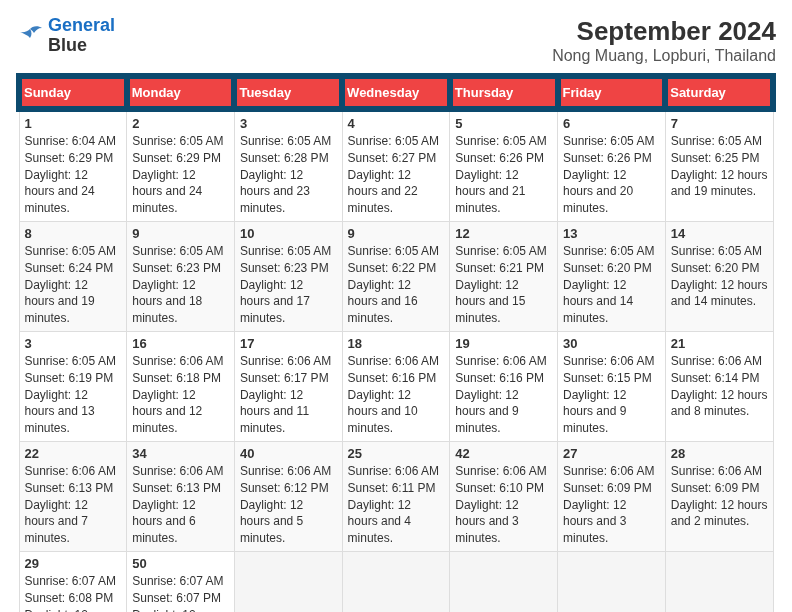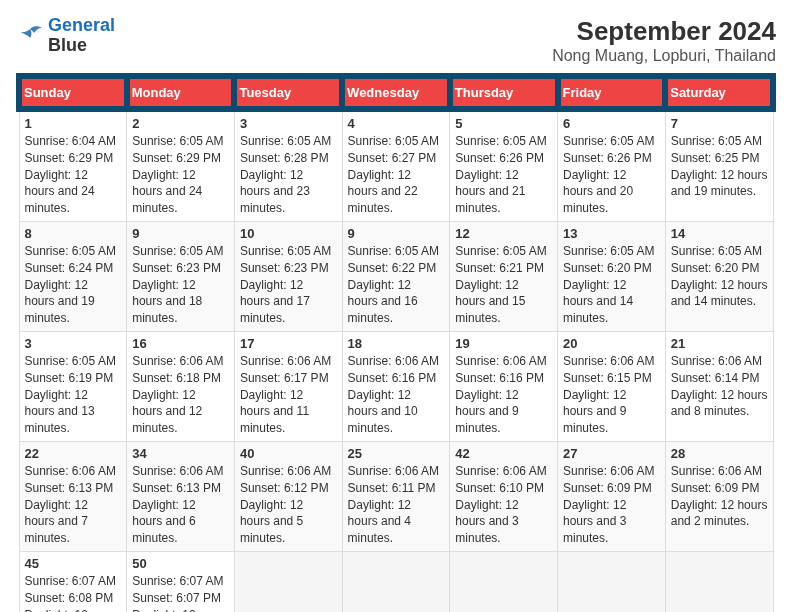--- a/index.html
+++ b/index.html
@@ -196,21 +196,21 @@
         </td>
         <td>
           <span class="day-num">18</span>
           <div class="day-info">Sunrise: 6:06 AM<br>Sunset: 6:16 PM<br>Daylight: 12 hours and 10 minutes.</div>
         </td>
         <td>
           <span class="day-num">19</span>
           <div class="day-info">Sunrise: 6:06 AM<br>Sunset: 6:16 PM<br>Daylight: 12 hours and 9 minutes.</div>
         </td>
         <td>
-          <span class="day-num">20</span>
+          <span class="day-num">30</span>
           <div class="day-info">Sunrise: 6:06 AM<br>Sunset: 6:15 PM<br>Daylight: 12 hours and 9 minutes.</div>
         </td>
         <td>
           <span class="day-num">21</span>
           <div class="day-info">Sunrise: 6:06 AM<br>Sunset: 6:14 PM<br>Daylight: 12 hours and 8 minutes.</div>
         </td>
       </tr>
       <tr>
         <td>
           <span class="day-num">22</span>
@@ -236,21 +236,21 @@
           <span class="day-num">27</span>
           <div class="day-info">Sunrise: 6:06 AM<br>Sunset: 6:09 PM<br>Daylight: 12 hours and 3 minutes.</div>
         </td>
         <td>
           <span class="day-num">28</span>
           <div class="day-info">Sunrise: 6:06 AM<br>Sunset: 6:09 PM<br>Daylight: 12 hours and 2 minutes.</div>
         </td>
       </tr>
       <tr>
         <td>
-          <span class="day-num">45</span>
+          <span class="day-num">29</span>
           <div class="day-info">Sunrise: 6:07 AM<br>Sunset: 6:08 PM<br>Daylight: 12 hours and 1 minute.</div>
         </td>
         <td>
           <span class="day-num">50</span>
           <div class="day-info">Sunrise: 6:07 AM<br>Sunset: 6:07 PM<br>Daylight: 12 hours and 0 minutes.</div>
         </td>
         <td class="empty"></td>
         <td class="empty"></td>
         <td class="empty"></td>
         <td class="empty"></td>

